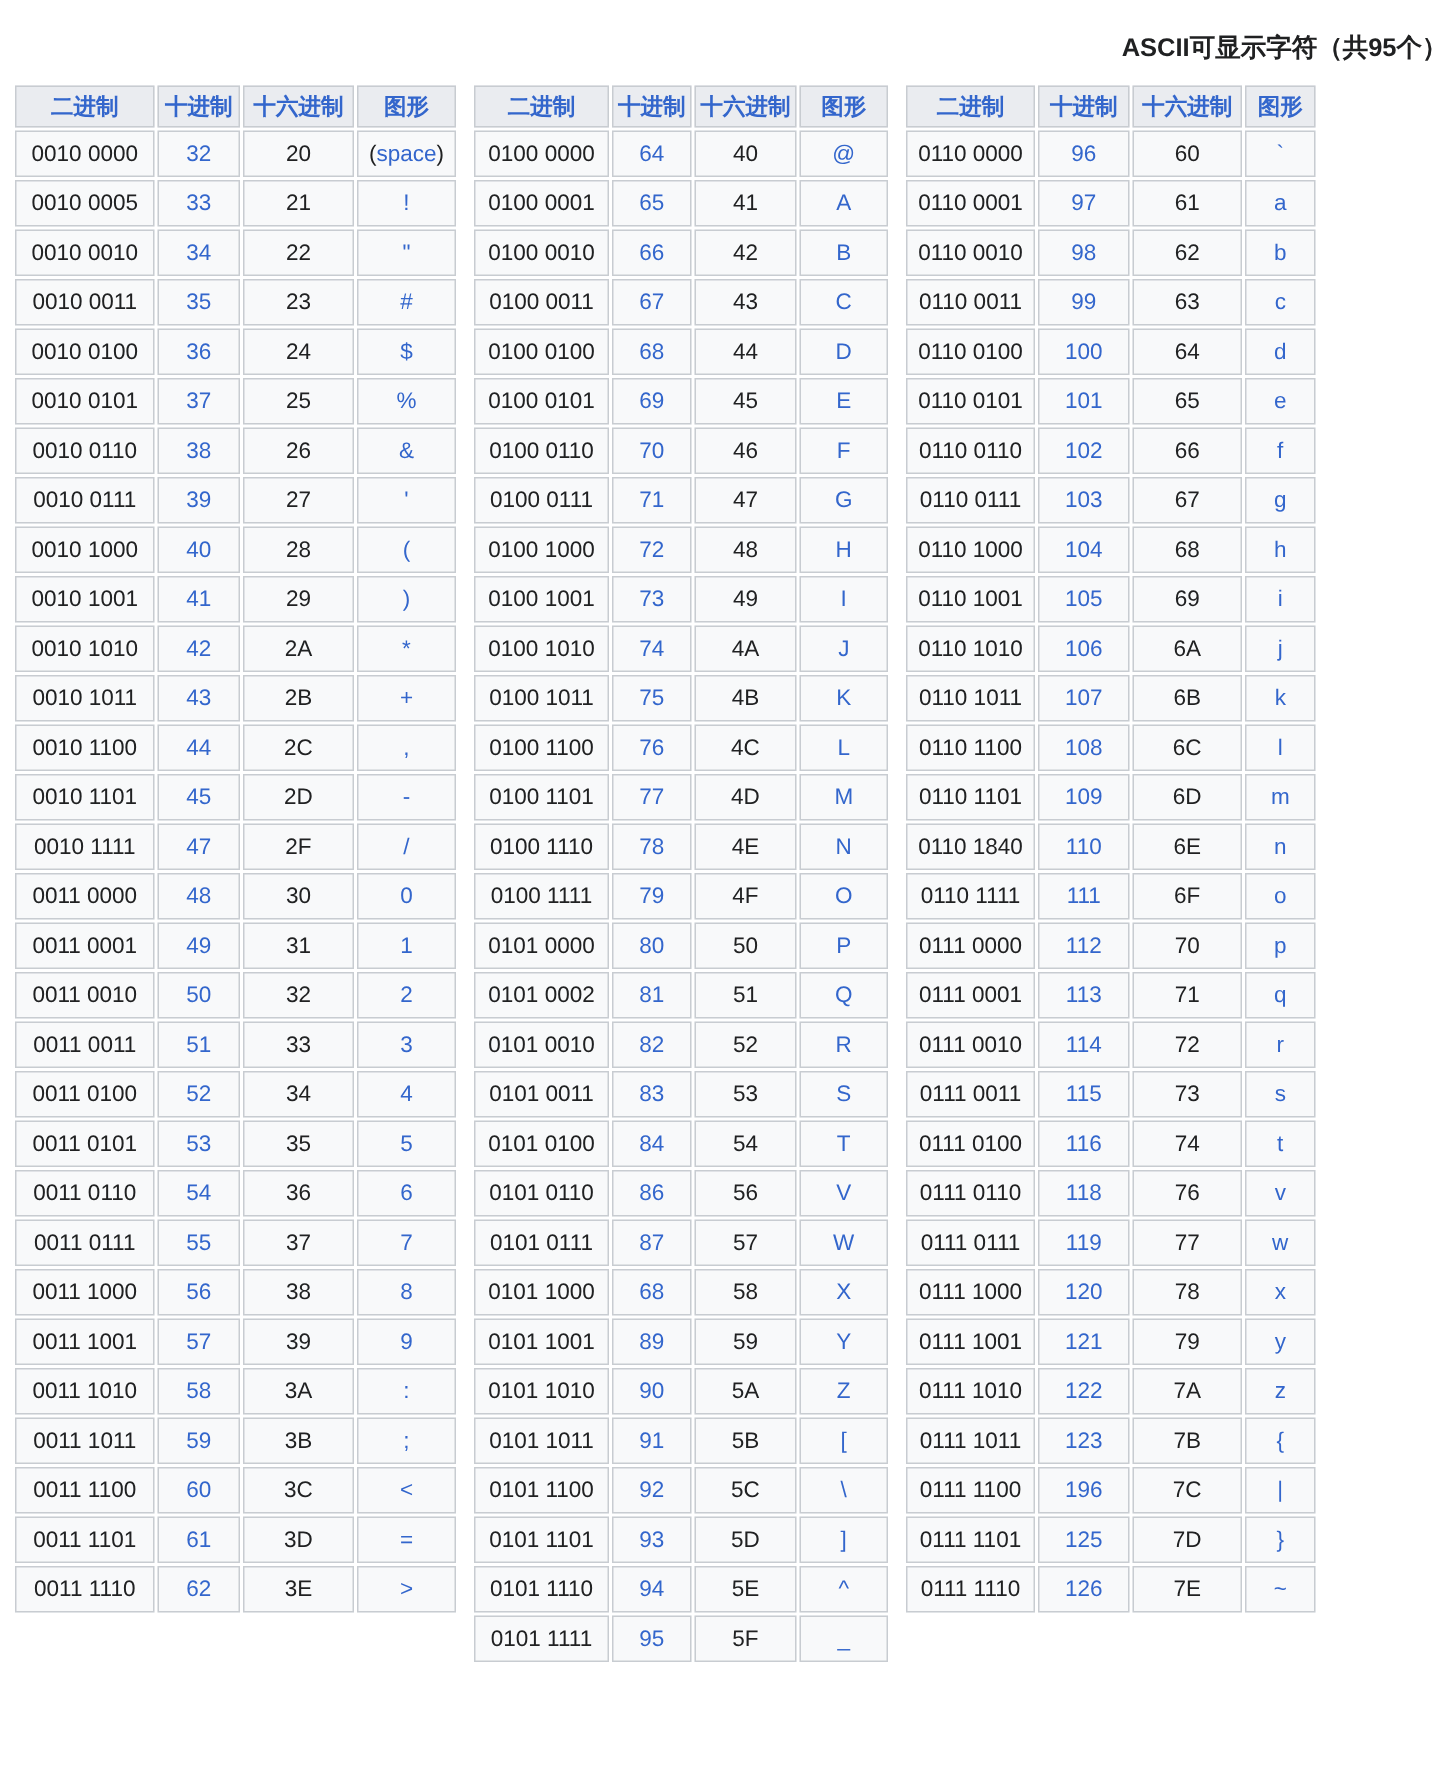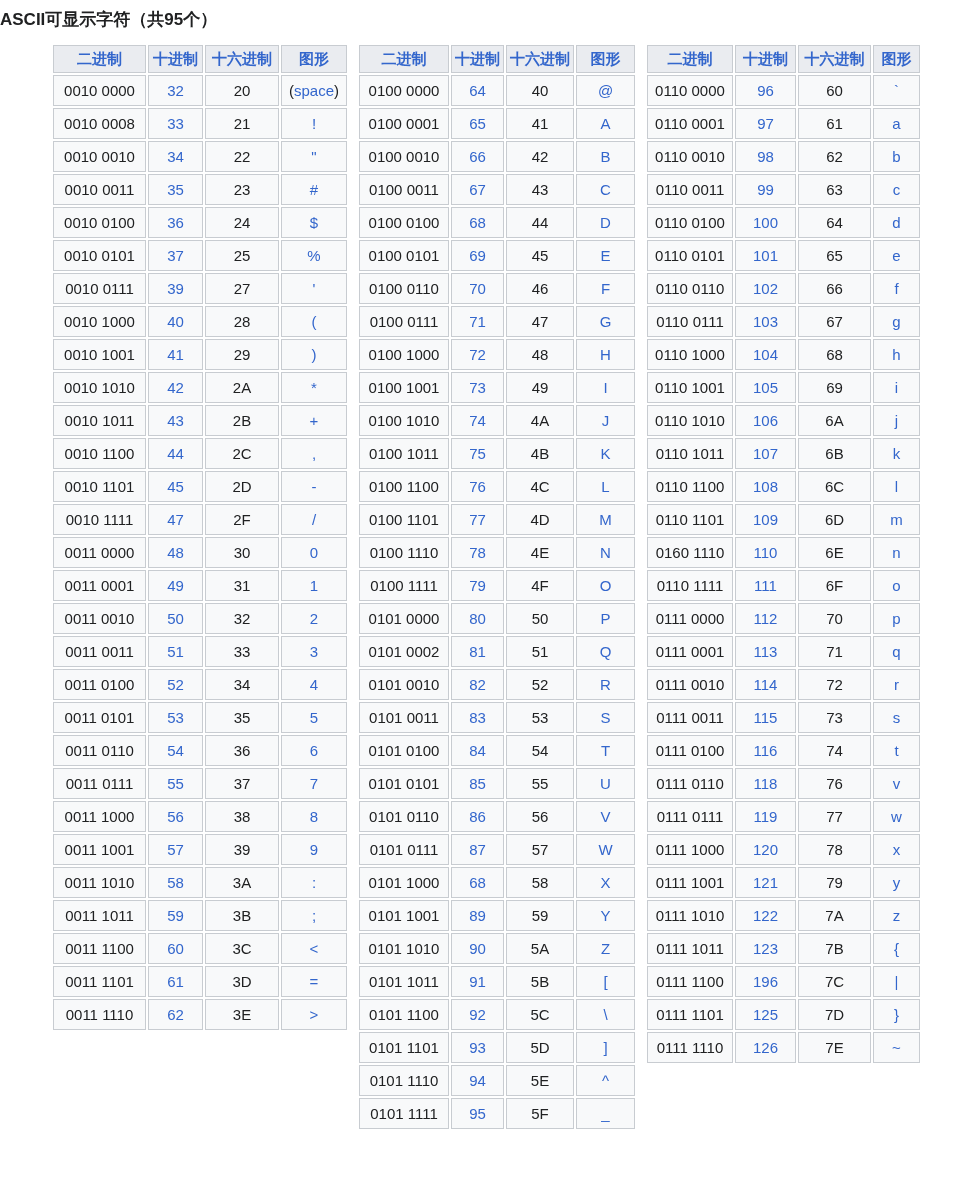--- a/index.html
+++ b/index.html
@@ -12,33 +12,32 @@
   *{box-sizing:border-box;}
   body{
     margin:0;
     width:965px;
     height:1178px;
     background:#ffffff;
     font-family:"Liberation Sans","DejaVu Sans",sans-serif;
     color:var(--text);
   }
   .title{
-    text-align:left;
+    text-align:right;
     font-weight:bold;
     font-size:17px;
-    padding-top:8px;
+    padding-top:20px;
     margin:0 0 12px 0;
     color:var(--text);
   }
   .tables{
     display:flex;
     align-items:flex-start;
     gap:8px;
     margin-left:8px;
-    justify-content:center;
   }
   table{
     border-collapse:separate;
     border-spacing:2px;
     table-layout:fixed;
   }
   th,td{
     border:1px solid var(--border);
     background:var(--cell-bg);
     text-align:center;
@@ -98,21 +97,21 @@
         </tr>
       </thead>
       <tbody>
           <tr>
             <td>0010 0000</td>
             <td><a class="lnk">32</a></td>
             <td>20</td>
             <td>(<a class="lnk">space</a>)</td>
           </tr>
           <tr>
-            <td>0010 0008</td>
+            <td>0010 0005</td>
             <td><a class="lnk">33</a></td>
             <td>21</td>
             <td><a class="lnk">!</a></td>
           </tr>
           <tr>
             <td>0010 0010</td>
             <td><a class="lnk">34</a></td>
             <td>22</td>
             <td><a class="lnk">"</a></td>
           </tr>
@@ -126,20 +125,26 @@
             <td>0010 0100</td>
             <td><a class="lnk">36</a></td>
             <td>24</td>
             <td><a class="lnk">$</a></td>
           </tr>
           <tr>
             <td>0010 0101</td>
             <td><a class="lnk">37</a></td>
             <td>25</td>
             <td><a class="lnk">%</a></td>
+          </tr>
+          <tr>
+            <td>0010 0110</td>
+            <td><a class="lnk">38</a></td>
+            <td>26</td>
+            <td><a class="lnk">&amp;</a></td>
           </tr>
           <tr>
             <td>0010 0111</td>
             <td><a class="lnk">39</a></td>
             <td>27</td>
             <td><a class="lnk">'</a></td>
           </tr>
           <tr>
             <td>0010 1000</td>
             <td><a class="lnk">40</a></td>
@@ -411,26 +416,20 @@
             <td>53</td>
             <td><a class="lnk">S</a></td>
           </tr>
           <tr>
             <td>0101 0100</td>
             <td><a class="lnk">84</a></td>
             <td>54</td>
             <td><a class="lnk">T</a></td>
           </tr>
           <tr>
-            <td>0101 0101</td>
-            <td><a class="lnk">85</a></td>
-            <td>55</td>
-            <td><a class="lnk">U</a></td>
-          </tr>
-          <tr>
             <td>0101 0110</td>
             <td><a class="lnk">86</a></td>
             <td>56</td>
             <td><a class="lnk">V</a></td>
           </tr>
           <tr>
             <td>0101 0111</td>
             <td><a class="lnk">87</a></td>
             <td>57</td>
             <td><a class="lnk">W</a></td>
@@ -580,21 +579,21 @@
             <td>6C</td>
             <td><a class="lnk">l</a></td>
           </tr>
           <tr>
             <td>0110 1101</td>
             <td><a class="lnk">109</a></td>
             <td>6D</td>
             <td><a class="lnk">m</a></td>
           </tr>
           <tr>
-            <td>0160 1110</td>
+            <td>0110 1840</td>
             <td><a class="lnk">110</a></td>
             <td>6E</td>
             <td><a class="lnk">n</a></td>
           </tr>
           <tr>
             <td>0110 1111</td>
             <td><a class="lnk">111</a></td>
             <td>6F</td>
             <td><a class="lnk">o</a></td>
           </tr>

